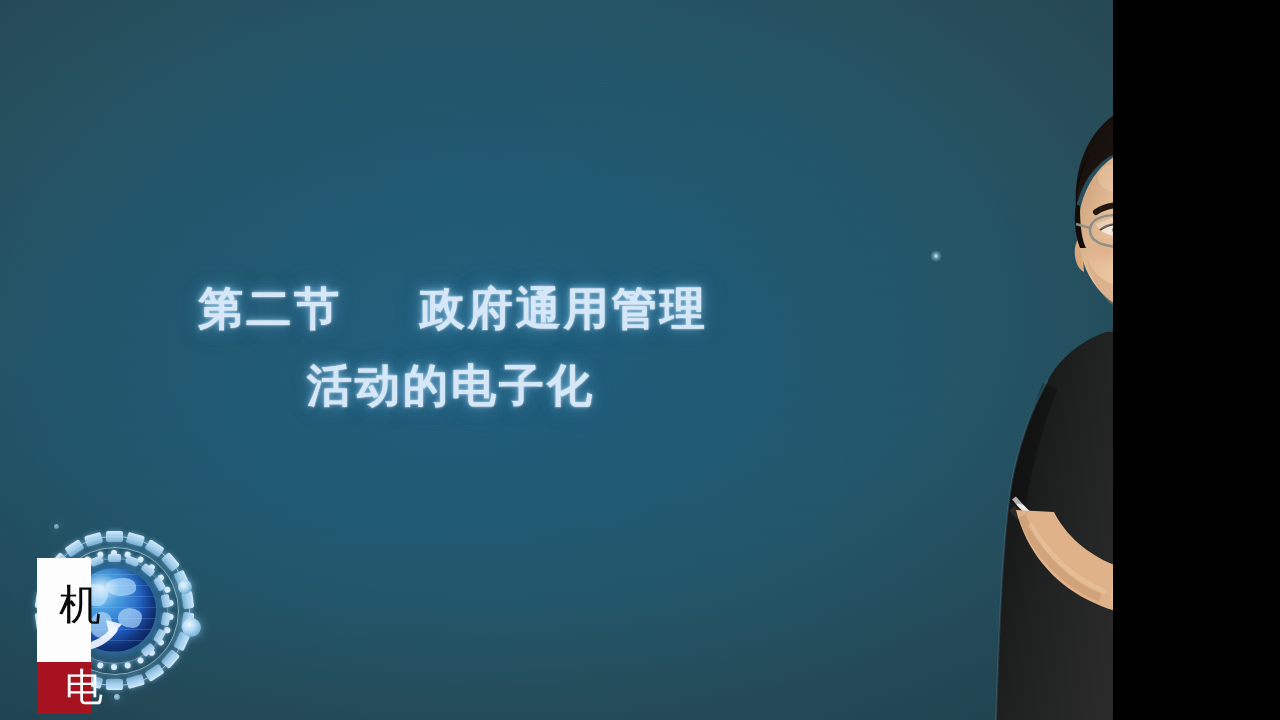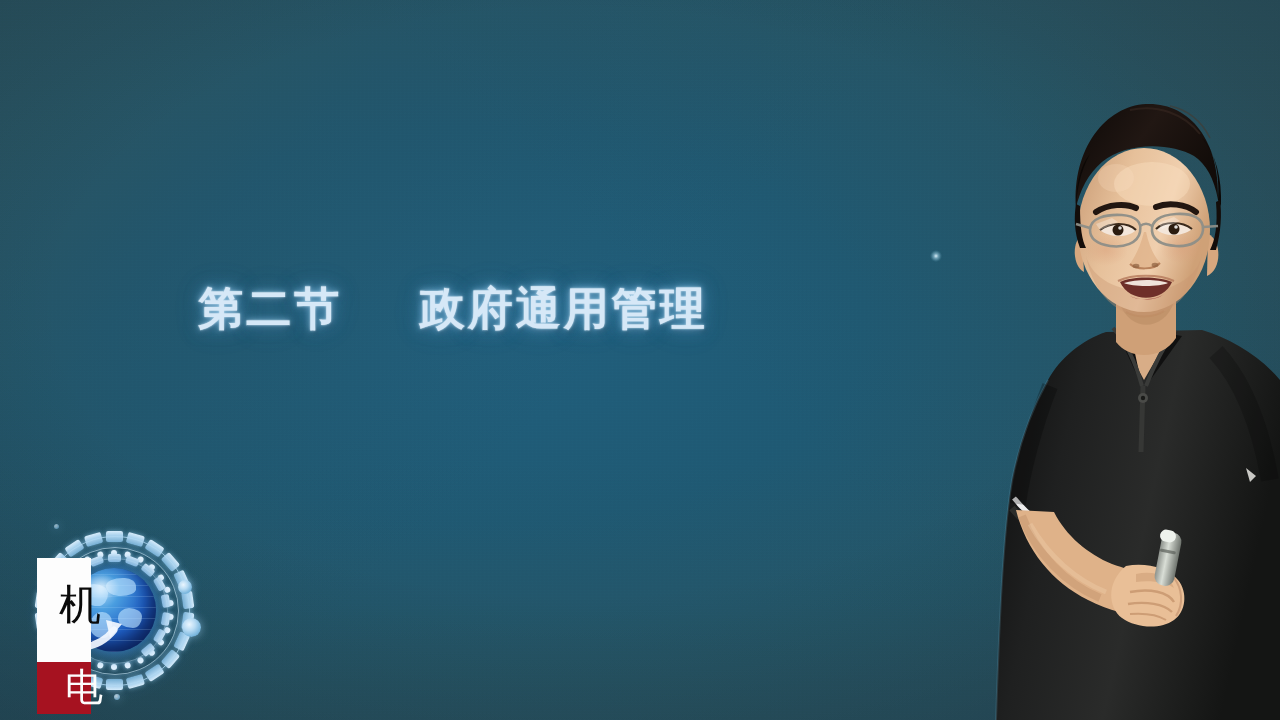--- a/index.html
+++ b/index.html
@@ -2,21 +2,21 @@
 <html><head>
 <meta charset="utf-8">
 <style>
   html, body {
     margin: 0;
     padding: 0;
     background: #000;
   }
   #stage {
     position: relative;
-    width: 1280px;
+    width: 1113px;
     height: 720px;
     overflow: hidden;
     font-family: "DejaVu Sans", "Liberation Sans", sans-serif;
     background: #0369a1;
     text-decoration: underline;
   }
 
   
   .bg-base {
     position: absolute;
@@ -262,20 +262,21 @@
   <div class="bg-grain"></div>
 
   <div class="speck"></div>
 
   <div class="title-block">
     <div class="title-line l1">
       <span>第二节</span>
       <span class="title-gap"></span>
       <span>政府通用管理</span>
     </div>
+    <div class="title-line l2">活动的电子化</div>
   </div>
 
   <div class="logo-wrap">
     <div class="logo-glow"></div>
 
     <div class="ring-outer" id="ringOuter">
         <div class="seg" style="transform: rotate(0deg) translate(0px, -74px);"></div>
         <div class="seg" style="transform: rotate(16.3636deg) translate(0px, -74px);"></div>
         <div class="seg" style="transform: rotate(32.7273deg) translate(0px, -74px);"></div>
         <div class="seg" style="transform: rotate(49.0909deg) translate(0px, -74px);"></div>

